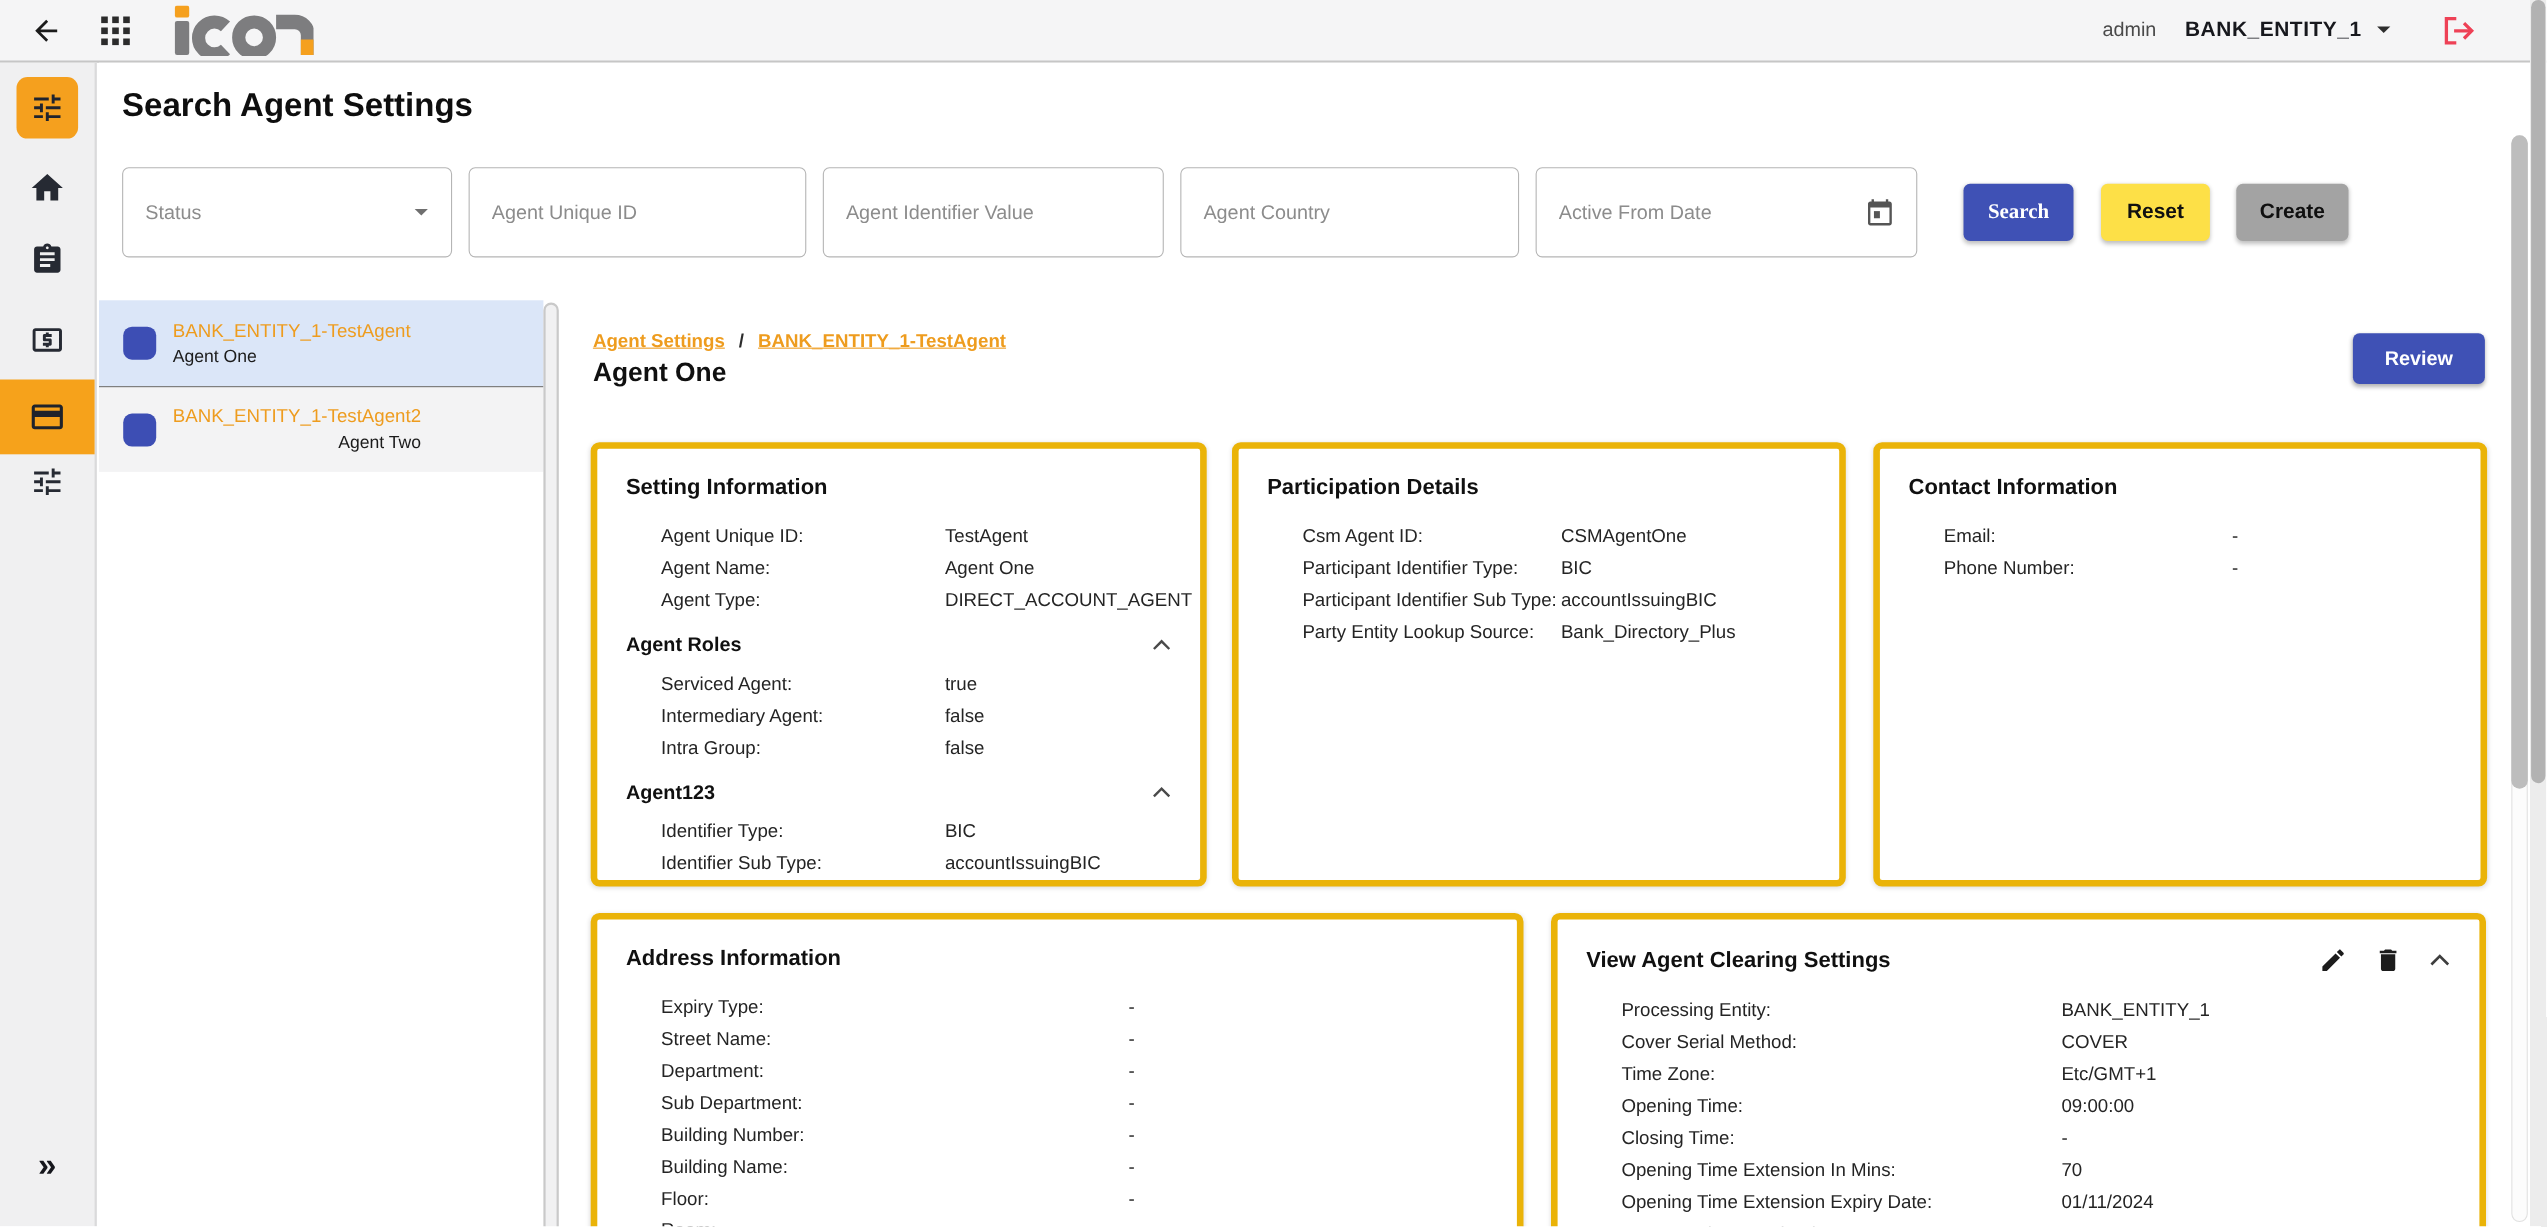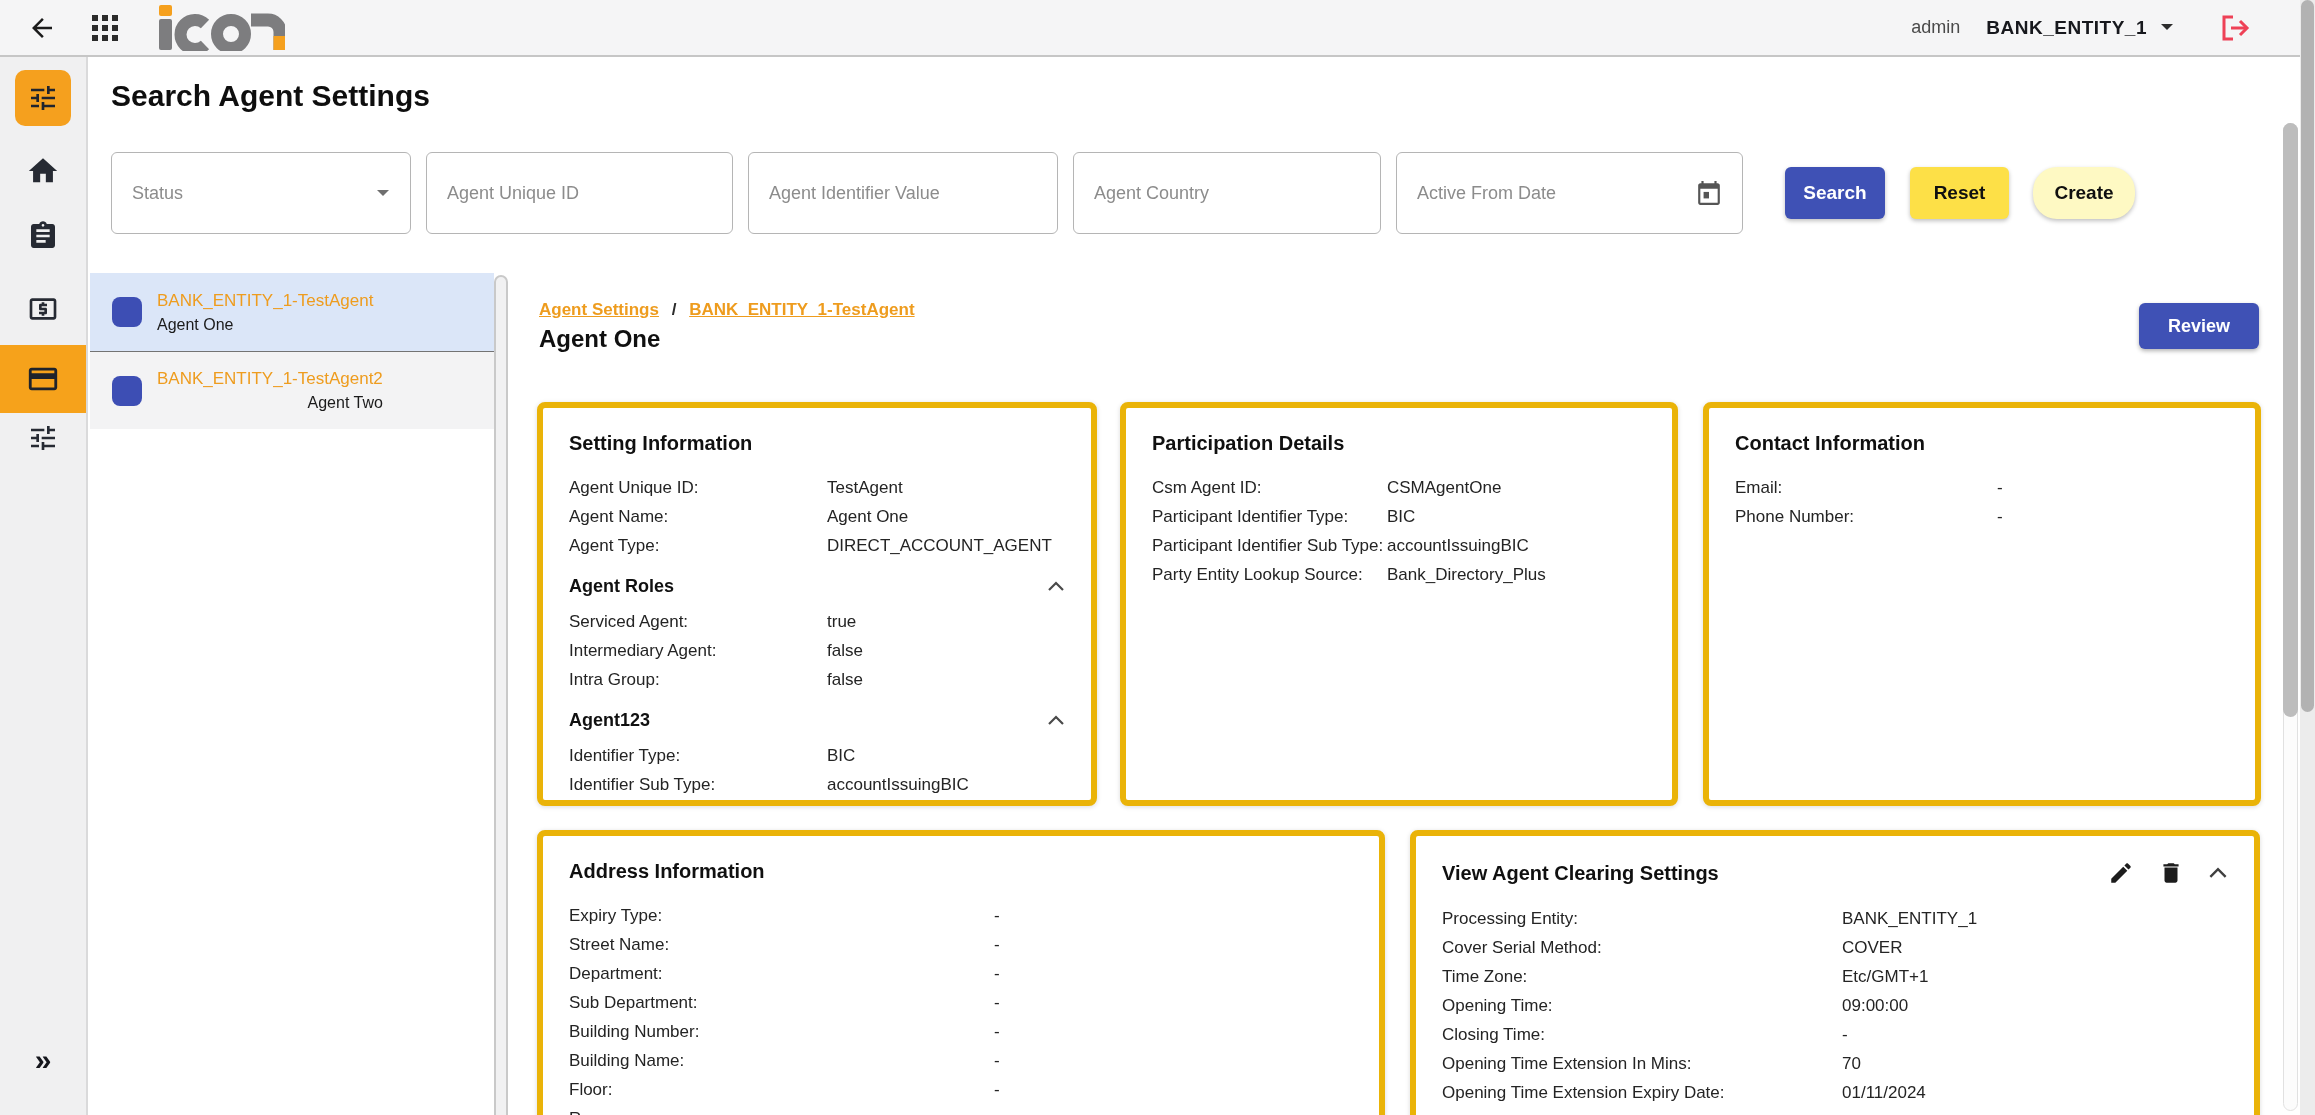--- a/index.html
+++ b/index.html
@@ -41,23 +41,23 @@
              display:flex; align-items:center; padding:0 20px; margin-right:15px; font-size:18px; color:#8c8c8c; }
   .f-field input { border:none; outline:none; width:100%; font-size:18px; color:#333; background:transparent;
                    font-family:"Liberation Sans","DejaVu Sans",sans-serif; }
   .f-field input::placeholder { color:#8c8c8c; opacity:1; }
   .f-status { width:300px; justify-content:space-between; cursor:pointer; }
   .f-uid { width:307px; } .f-idval { width:310px; } .f-country { width:308px; }
   .f-date { width:347px; justify-content:space-between; }
   .f-btns { display:flex; align-items:center; margin-left:27px; }
   .btn { height:52px; border:none; border-radius:6px; font-weight:bold; font-size:19px; cursor:pointer;
          font-family:"Liberation Sans","DejaVu Sans",sans-serif; box-shadow:0 2px 4px rgba(0,0,0,.25); }
-  .btn-search { width:100px; background:#3F51B5; color:#fff; margin-right:25px; }
+  .btn-search { width:100px; background:#3F51B5; color:#fff; margin-right:25px;font-family:Liberation Serif, serif; }
   .btn-reset  { width:99px;  background:#fde047; color:#101010; margin-right:24px; }
-  .btn-create { width:102px; background:#fef9c3; color:#101010;border-radius:24px; }
+  .btn-create { width:102px; background:#a3a3a3; color:#101010; }
 
   
   .agent-list { position:absolute; left:0; top:216px; width:422px; bottom:0; background:#fff; }
   .al-item { width:404px; height:78px; display:flex; align-items:center; padding-left:22px; cursor:pointer; }
   .al-item.selected { background:#DBE6F8; }
   .al-item.plain { background:#f3f3f4; border-top:1px solid #737373;text-align:right; }
   .al-bullet { width:30px; height:30px; border-radius:8px; background:#3D4EB4; flex-shrink:0; margin-right:15px; }
   .al-id { font-size:17px; color:#EE9C1E; margin-bottom:5px; }
   .al-name { font-size:16px; color:#1b1b1b; }
   .al-scrollbar { position:absolute; left:404px; top:2px; width:14px; height:882px;
@@ -82,21 +82,21 @@
   .c-contact { width:558px; height:404px; }
   .c-address { width:848px; height:430px; margin-right:25px; }
   .c-clearing { width:850px; height:430px; }
   .card-title { font-size:20px; font-weight:bold; color:#101010; margin-bottom:18px; }
   .card-head { display:flex; align-items:center; justify-content:space-between; margin-bottom:18px; }
   .card-head .card-title { margin-bottom:0; }
   .head-icons { display:flex; align-items:center; }
   .head-icons .ic { margin-left:24px; cursor:pointer; display:flex; align-items:center; }
 
   .row { display:flex; font-size:17px; line-height:29px; color:#242424; }
-  .row .lbl { flex-shrink:0; }
+  .row .lbl { flex-shrink:0;margin-left:32px; }
   .row .val { flex:1; }
   .rows-260 .lbl { width:258px; }
   .rows-235 .lbl { width:235px; }
   .rows-262 .lbl { width:262px; }
   .rows-425 .lbl { width:425px; }
   .rows-400 .lbl { width:400px; }
   .subsection { display:flex; align-items:center; justify-content:space-between;
                 font-size:18px; font-weight:bold; color:#101010; margin:16px 0 10px 0; }
   .subsection .chev { cursor:pointer; display:flex; align-items:center; }
 

